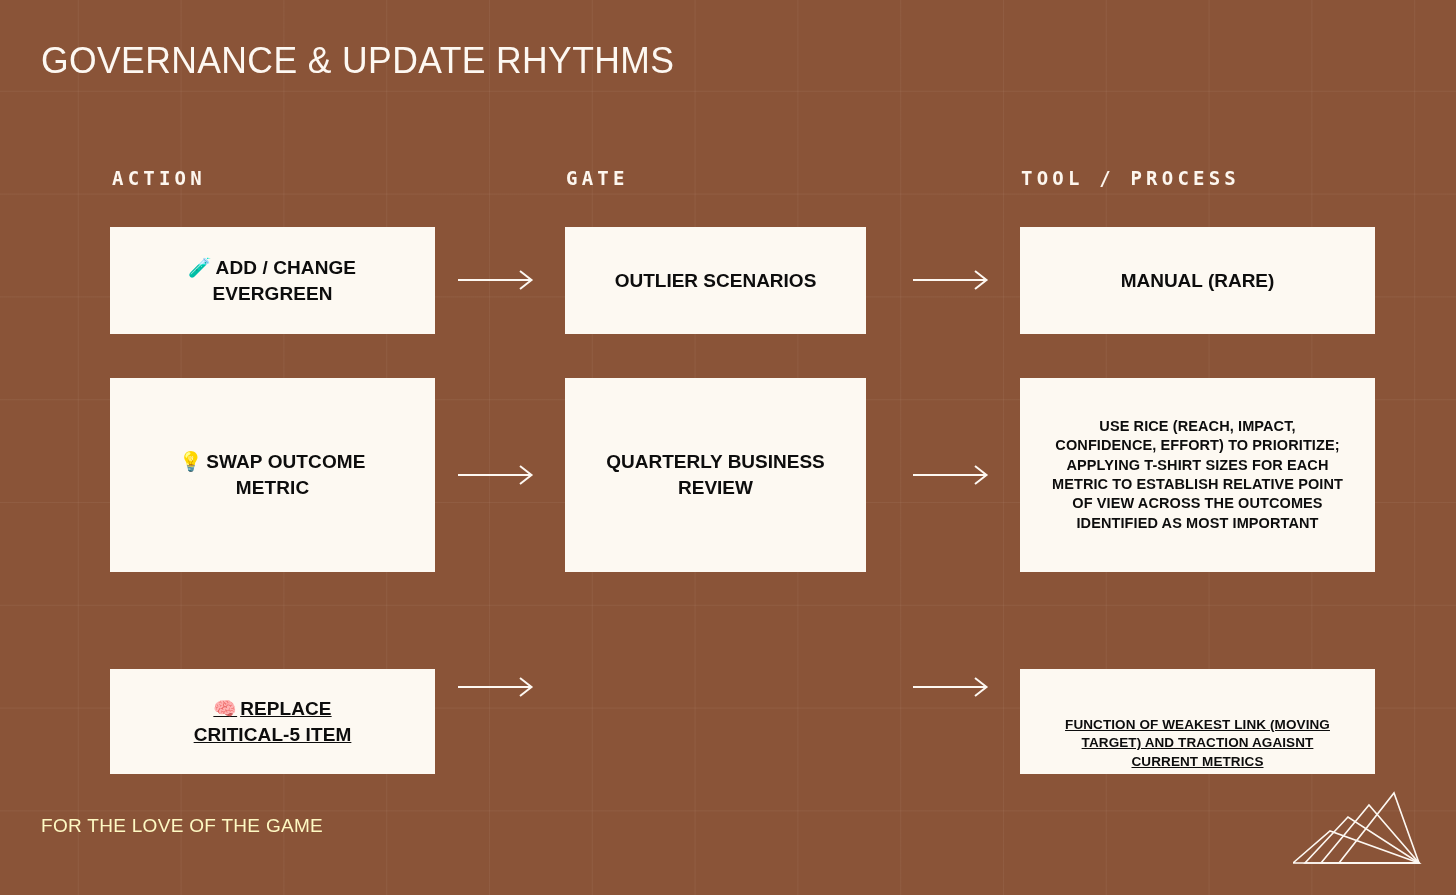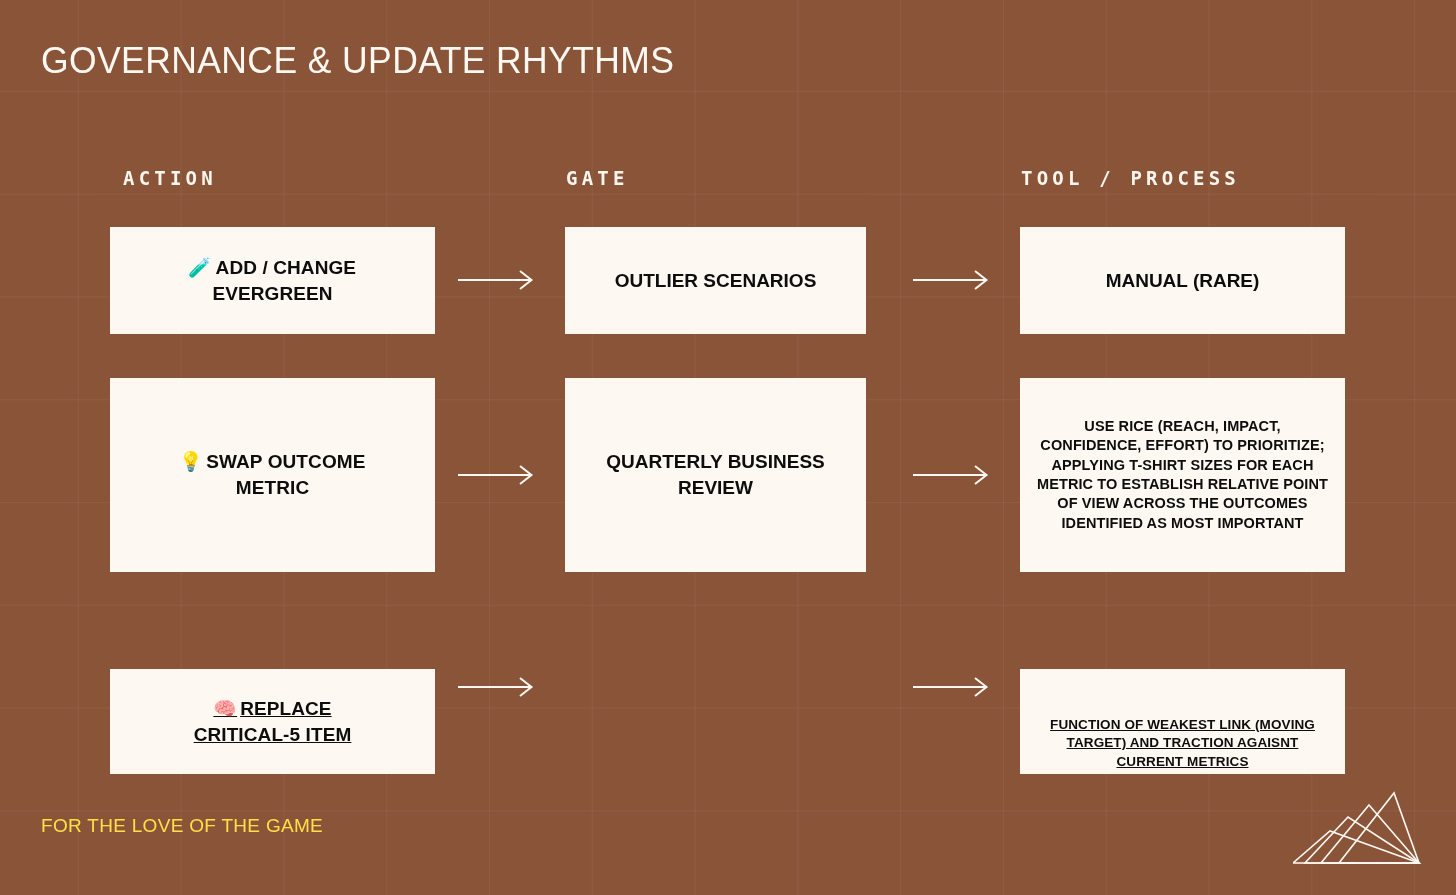--- a/index.html
+++ b/index.html
@@ -38,41 +38,41 @@
   .col-header {
     position:absolute;
     top:167px;
     font-family:"DejaVu Sans Mono", monospace;
     font-size:19px;
     font-weight:700;
     letter-spacing:4.2px;
     color:#fdf6ee;
     white-space:nowrap;
   }
-  #hdr-action  { left:123px; }
+  #hdr-action  { left:112px; }
   #hdr-gate    { left:566px; }
   #hdr-tool    { left:1021px; }
 
   
   .card {
     position:absolute;
     background:#fdf9f2;
     display:flex;
     align-items:center;
     justify-content:center;
     text-align:center;
     color:#0d0d0d;
     font-weight:700;
     padding:8px 14px;
   }
   .card .card-text { display:block; }
 
   .col-a { left:110px;  width:325px; }
   .col-b { left:565px;  width:301px; }
-  .col-c { left:1020px; width:325px;text-align:center; }
+  .col-c { left:1020px; width:355px;text-align:center; }
 
   .row-1 { top:227px; height:107px; }
   .row-2 { top:378px; height:194px; }
   .row-3 { top:669px; height:105px;text-decoration:underline; }
 
   .t-lg   { font-size:19px; line-height:26px; letter-spacing:0.1px; }
   .t-md   { font-size:19px; line-height:26px; }
   .t-sm   { font-size:14.5px; line-height:19.4px; letter-spacing:0.1px; }
   .t-xs   { font-size:13.5px; line-height:18.5px; letter-spacing:0.1px;margin-top:44px; }
 
@@ -90,21 +90,21 @@
   #arrow-2-1 { left:458px;  top:464px; }
   #arrow-2-2 { left:913px;  top:464px; }
   #arrow-3-1 { left:458px;  top:676px; }
   #arrow-3-2 { left:913px;  top:676px; }
 
   #footer-tagline {
     position:absolute; left:41px; top:815px;
     font-size:19px;
     font-weight:400;
     letter-spacing:0.3px;
-    color:#fde047;
+    color:#fef9c3;
     white-space:nowrap;
   }
 
   #brand-logo {
     position:absolute; right:33px; bottom:24px;
     width:130px; height:82px;
   }
   #brand-logo svg { display:block; }
 </style>
 </head>

